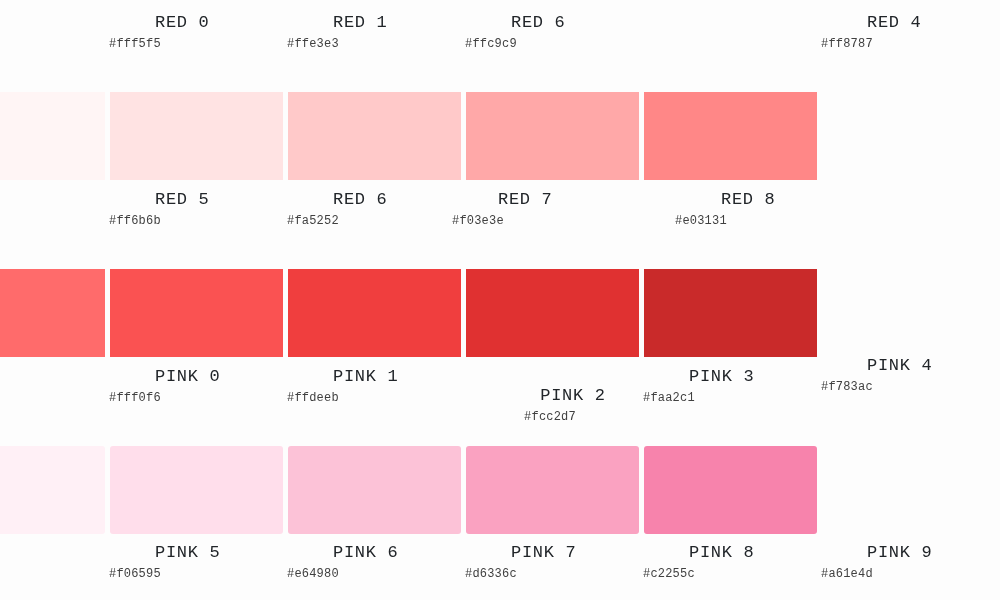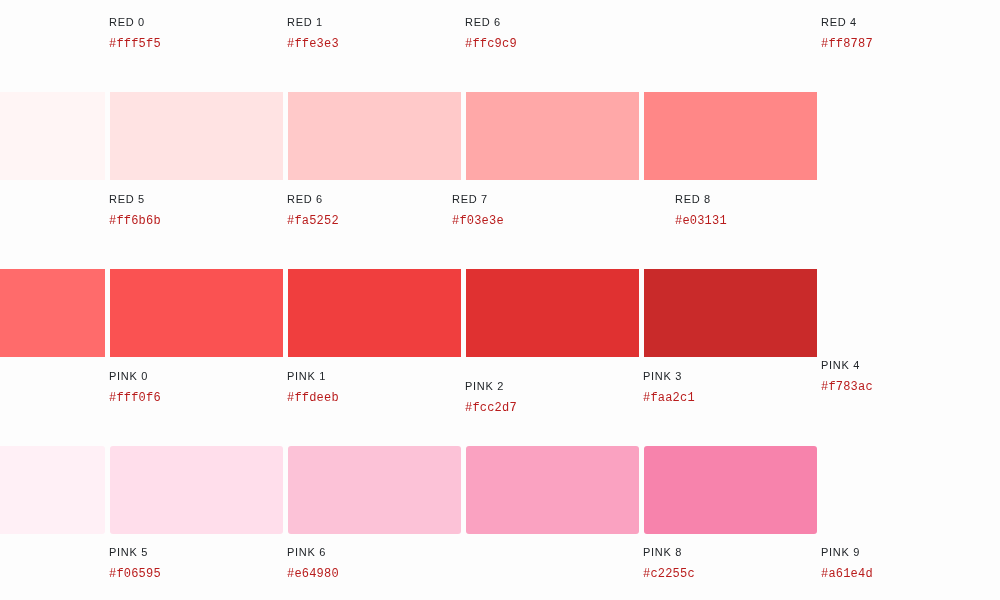--- a/index.html
+++ b/index.html
@@ -28,33 +28,34 @@
   .swatch.rounded {
     border-radius: 3px;
   }
 
   
   .label {
     position: absolute;
     width: 170px;
   }
   .label-name {
-    font-family: Liberation Sans, sans-serif;
-    font-size: 11px;
+    font-family: Liberation Mono, monospace;
+    font-size: 17px;
     font-weight: 400;
     color: #212529;
     letter-spacing: 0.7px;
     line-height: 15px;
     white-space: nowrap;
+    margin-left: 46px;
   }
   .label-hex {
     font-family: "Liberation Mono", monospace;
     font-size: 12px;
     font-weight: 400;
-    color: #b91c1c;
+    color: #404040;
     letter-spacing: 0.2px;
     line-height: 15px;
     margin-top: 7px;
     white-space: nowrap;
   }
 </style>
 </head>
 <body style="background: rgb(253, 253, 253);">
 
 <div id="palette">
@@ -104,21 +105,21 @@
     <div class="label" style="left: 109px; top: 369px;">
       <div class="label-name">PINK 0</div>
       <div class="label-hex">#fff0f6</div>
     </div>
     <div class="swatch rounded" style="background: rgb(255, 222, 235); left: 110px; width: 173px; top: 446px;"></div>
     <div class="label" style="left: 287px; top: 369px;">
       <div class="label-name">PINK 1</div>
       <div class="label-hex">#ffdeeb</div>
     </div>
     <div class="swatch rounded" style="background: rgb(252, 194, 215); left: 288px; width: 173px; top: 446px;"></div>
-    <div class="label" style="left: 465px; top: 379px;">
+    <div class="label" style="left: 465px; top: 388px; text-align: center;">
       <div class="label-name">PINK 2</div>
       <div class="label-hex">#fcc2d7</div>
     </div>
     <div class="swatch rounded" style="background: rgb(250, 162, 193); left: 466px; width: 173px; top: 446px;"></div>
     <div class="label" style="left: 643px; top: 369px;">
       <div class="label-name">PINK 3</div>
       <div class="label-hex">#faa2c1</div>
     </div>
     <div class="swatch rounded" style="background: rgb(247, 131, 172); left: 644px; width: 173px; top: 446px;"></div>
     <div class="label" style="left: 821px; top: 358px;">
@@ -126,20 +127,24 @@
       <div class="label-hex">#f783ac</div>
     </div>
     <div class="label" style="left: 109px; top: 545px;">
       <div class="label-name">PINK 5</div>
       <div class="label-hex">#f06595</div>
     </div>
     <div class="label" style="left: 287px; top: 545px;">
       <div class="label-name">PINK 6</div>
       <div class="label-hex">#e64980</div>
     </div>
+    <div class="label" style="left: 465px; top: 545px;">
+      <div class="label-name">PINK 7</div>
+      <div class="label-hex">#d6336c</div>
+    </div>
     <div class="label" style="left: 643px; top: 545px;">
       <div class="label-name">PINK 8</div>
       <div class="label-hex">#c2255c</div>
     </div>
     <div class="label" style="left: 821px; top: 545px;">
       <div class="label-name">PINK 9</div>
       <div class="label-hex">#a61e4d</div>
     </div>
   </div>
 

